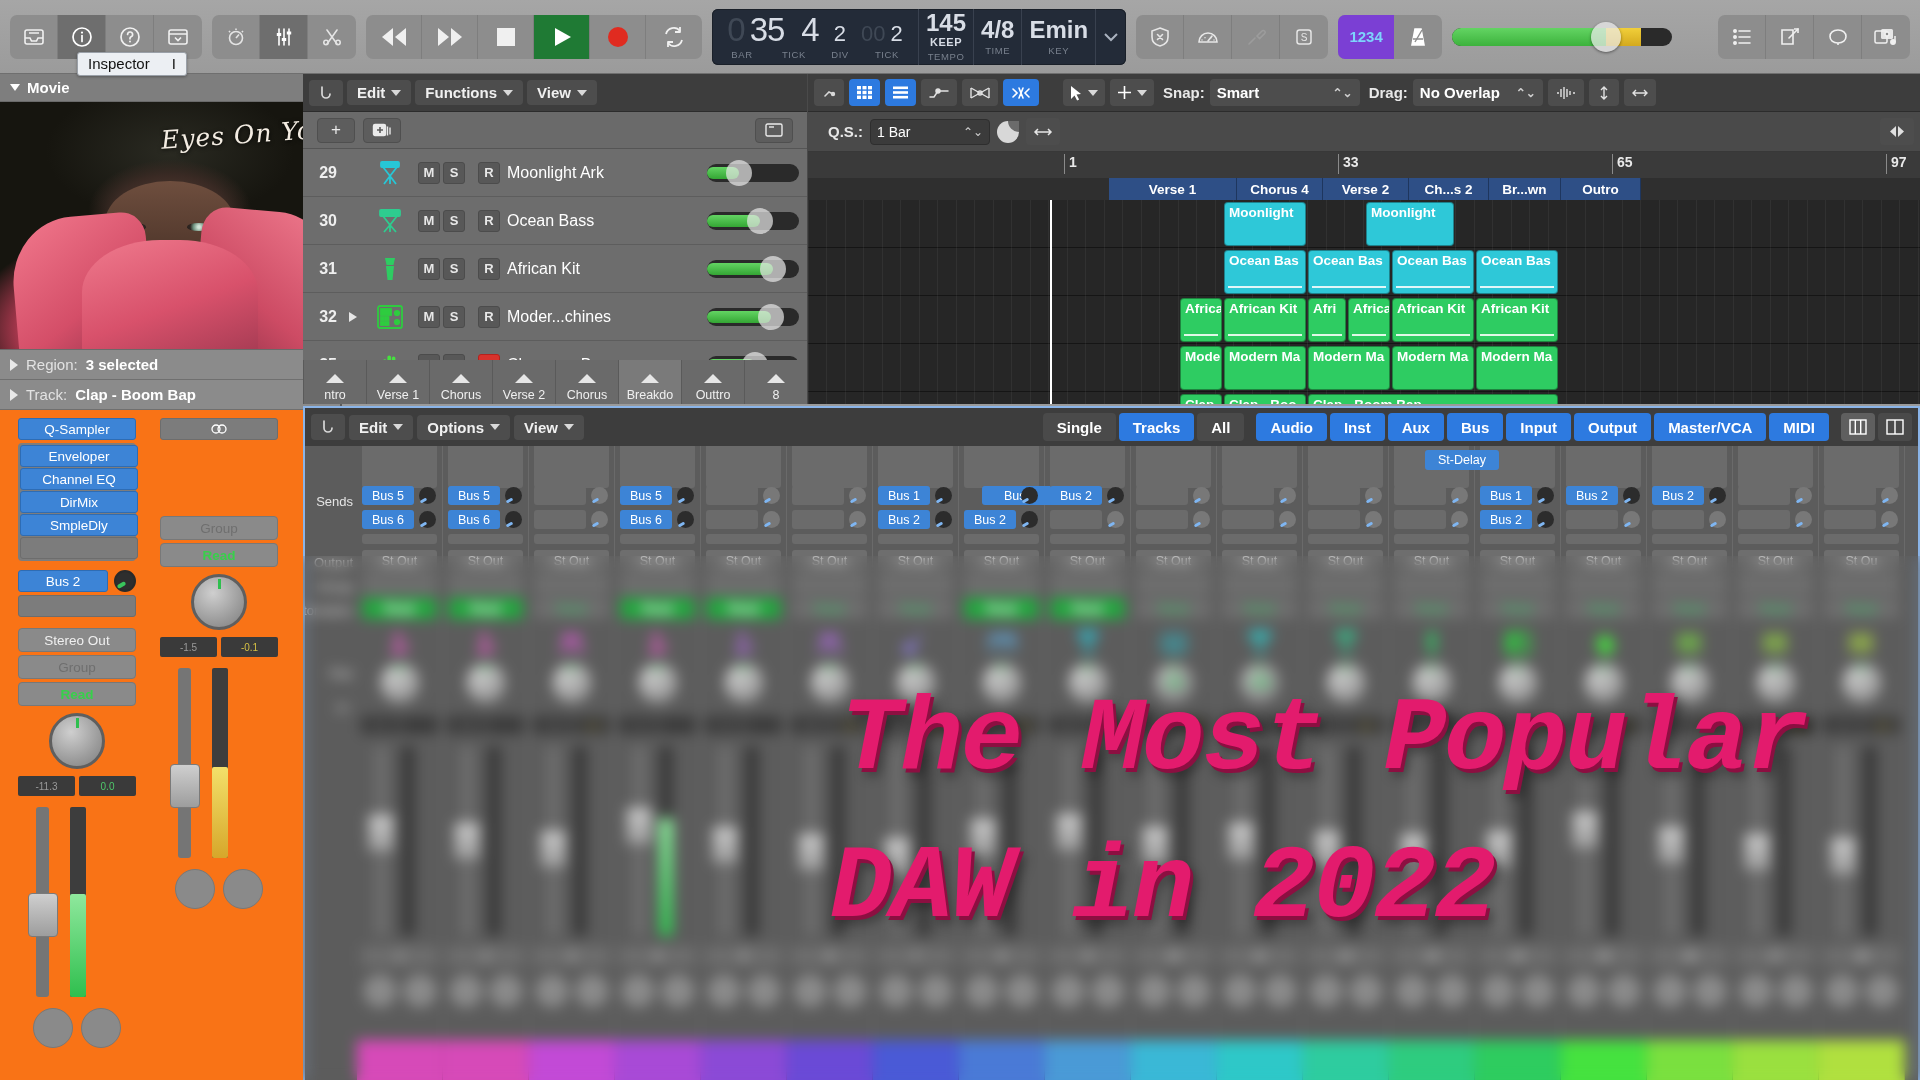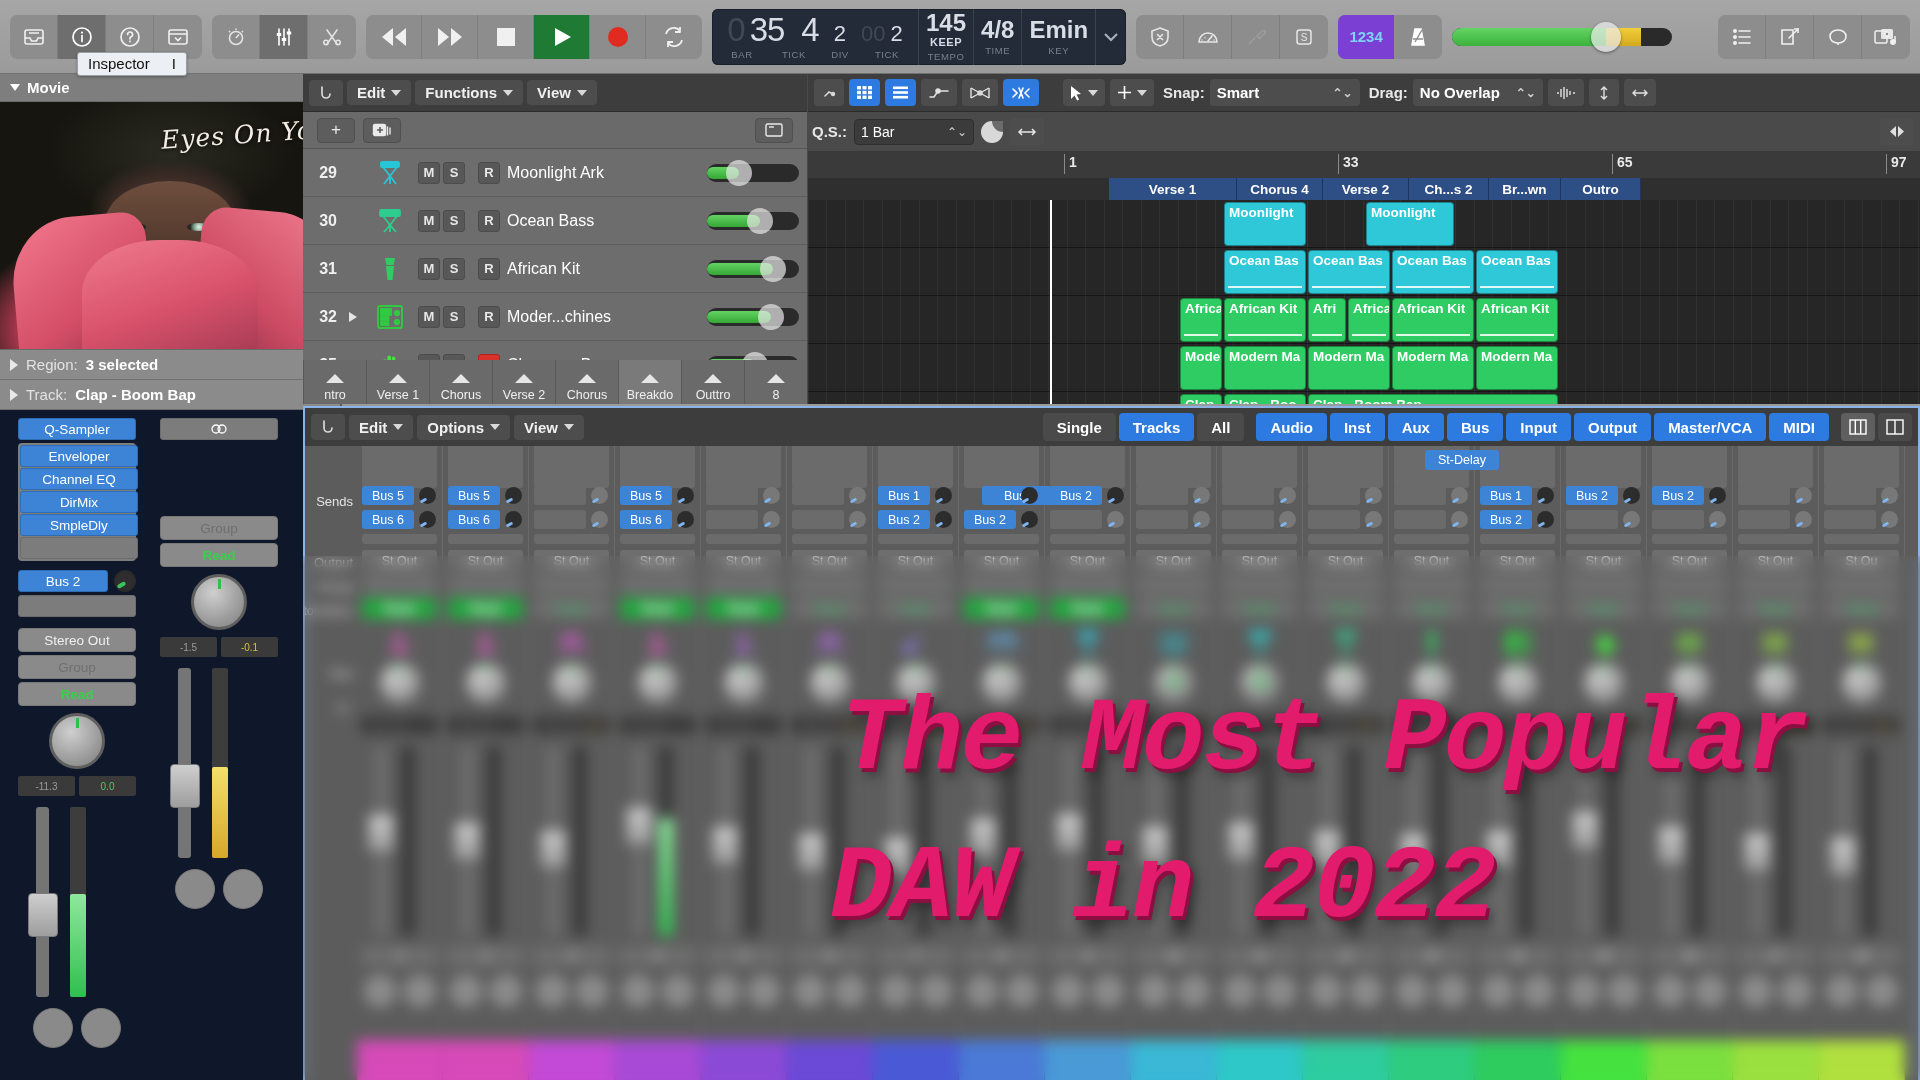--- a/index.html
+++ b/index.html
@@ -68,21 +68,21 @@
 
   #tooltip {
     position:absolute; left:77px; top:52px; background:#eceff3; color:#111;
     border:1px solid #9aa0a8; border-radius:3px; padding:2px 10px 3px; font-size:15px;
     display:flex; gap:22px; z-index:50; box-shadow:0 1px 3px rgba(0,0,0,.3);
   }
 
   
   #inspector {
     position:absolute; left:0; top:74px; width:342px; height:1006px;
-    background:#0f172a; border-right:2px solid #5c5c5c;
+    background:#f97316; border-right:2px solid #5c5c5c;
   }
   .insp-hdr {
     height:28px; background:#7e7e7e; color:#fff; font-size:15px; font-weight:bold;
     display:flex; align-items:center; gap:7px; padding:0 10px; border-bottom:1px solid #6a6a6a;
   }
   .tri { width:0;height:0;border-left:6px solid #fff;border-top:5px solid transparent;border-bottom:5px solid transparent; }
   .tri.down { border-left:5px solid transparent;border-right:5px solid transparent;border-top:7px solid #fff;border-bottom:none; }
   #movieart {
     height:248px; background:#161410; position:relative; overflow:hidden;
     border-bottom:1px solid #6a6a6a;
@@ -210,21 +210,21 @@
              border-bottom:1px solid #2c2c2c; }
   .tool-b { height:27px; min-width:30px; padding:0 7px; border-radius:4px; background:#4d4d4d;
             display:flex;align-items:center;justify-content:center;color:#eee;font-size:14px;gap:5px; }
   .tool-b.on { background:#2d7ae0; }
   .lbl { color:#e8e8e8; font-size:15px; font-weight:bold; margin-left:4px; }
   .popup { height:27px; background:#4d4d4d; border-radius:4px; display:flex; align-items:center;
            justify-content:space-between; gap:8px; padding:0 7px; color:#fff; font-size:15px; font-weight:bold; }
   .stepper{ color:#cfcfcf; font-size:12px; }
 
   #arr-second { height:40px; background:#4a4a4a; display:flex; align-items:center; border-bottom:1px solid #383838; }
-  .qs-wrap { display:flex; align-items:center; gap:7px; padding:0 0;justify-content:flex-end; }
+  .qs-wrap { display:flex; align-items:center; gap:7px; padding:0 16px;justify-content:flex-end; }
   .qs-field { width:120px; height:26px; background:#3b3b3b; border:1px solid #2e2e2e; border-radius:4px;
               color:#fff; font-size:14px; display:flex; align-items:center; justify-content:space-between; padding:0 6px; }
   .pie { width:22px;height:22px;border-radius:50%;background:#d8d8d8; position:relative; }
   .pie::after{content:'';position:absolute;right:0;top:0;width:11px;height:11px;background:#6b6b6b;border-bottom-left-radius:11px;}
 
   #ruler { position:relative; height:26px; background:#3a3a3a; color:#e9e9e9; }
   .rtick { position:absolute; top:2px; font-size:14px; font-weight:bold; padding-left:4px; border-left:1px solid #8a8a8a; height:20px; }
   #markerrow { position:relative; height:22px; background:#2f2f2f; }
   .amk { position:absolute; top:0; height:22px; background:#2e4f86; border-right:1px solid #1e3câ;
          border-right:1px solid #1e365e; color:#fff; font-size:13.5px; font-weight:bold;

